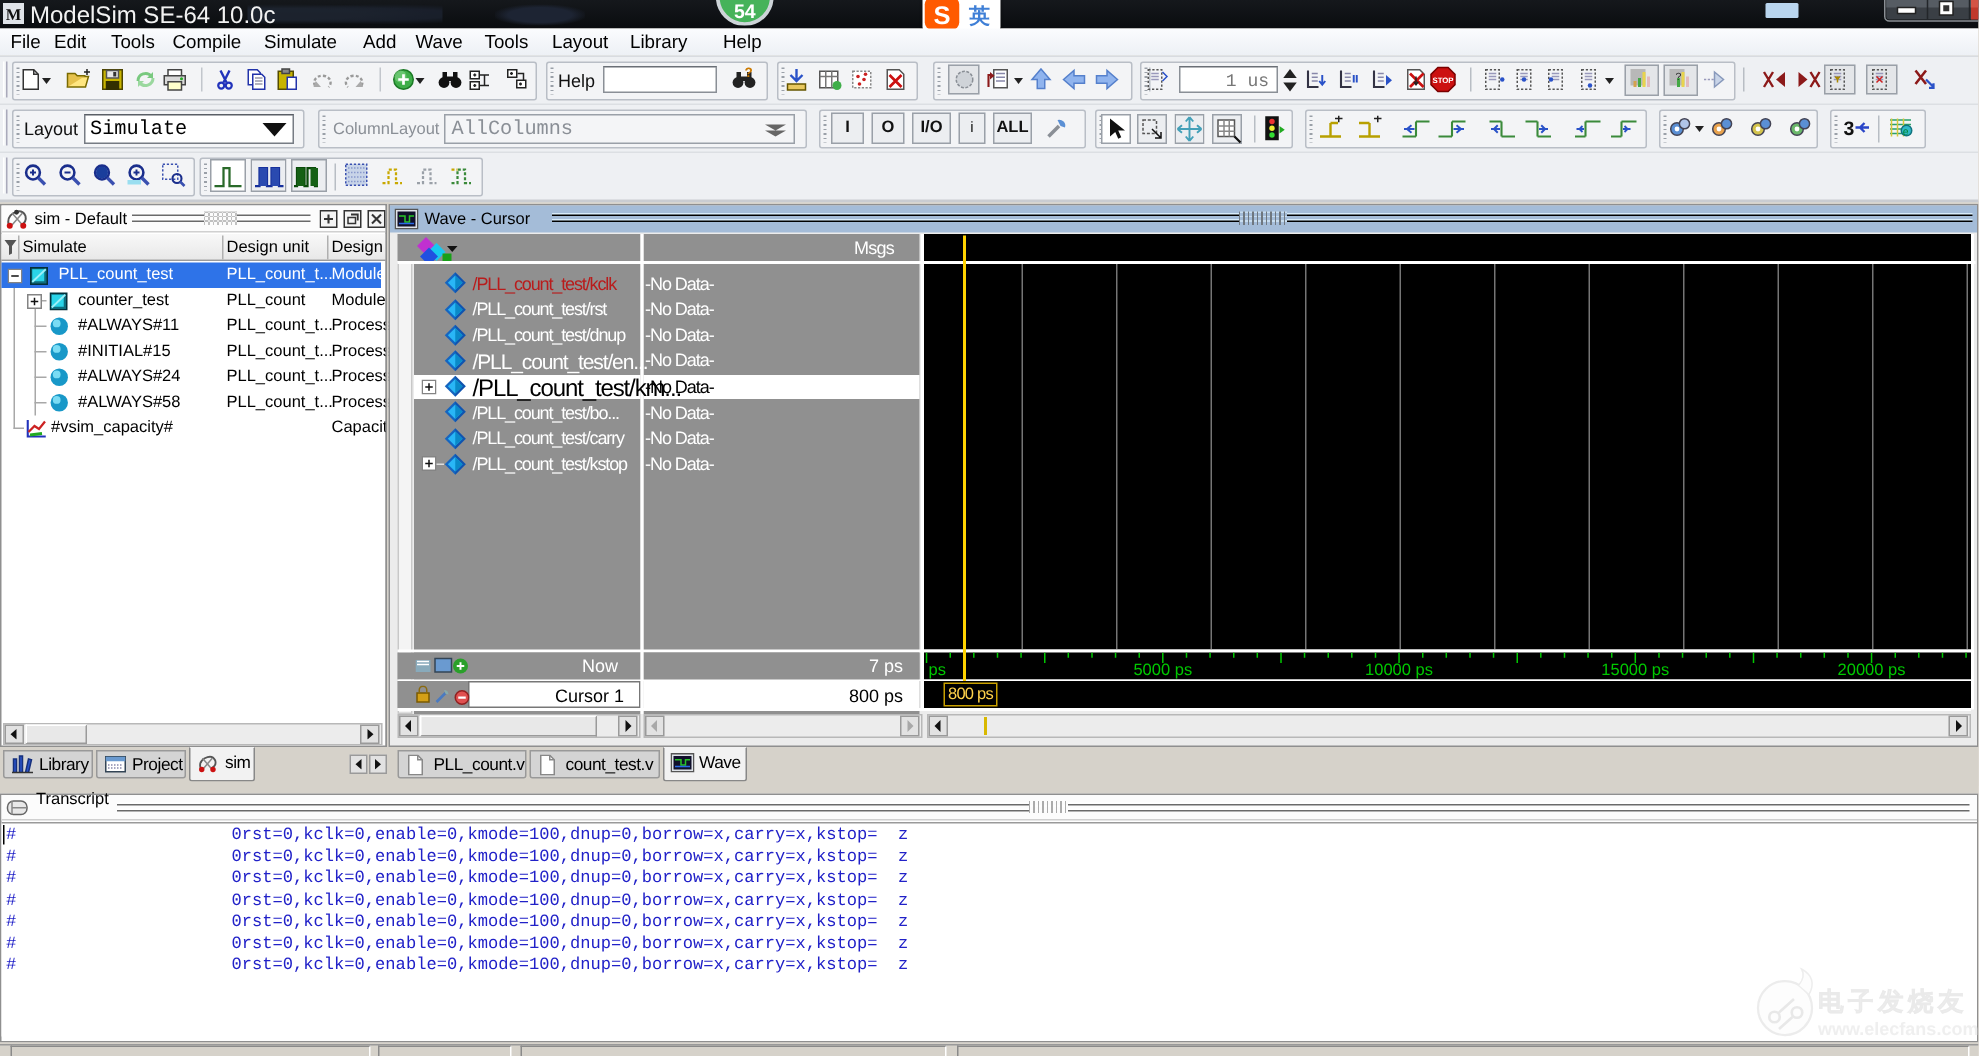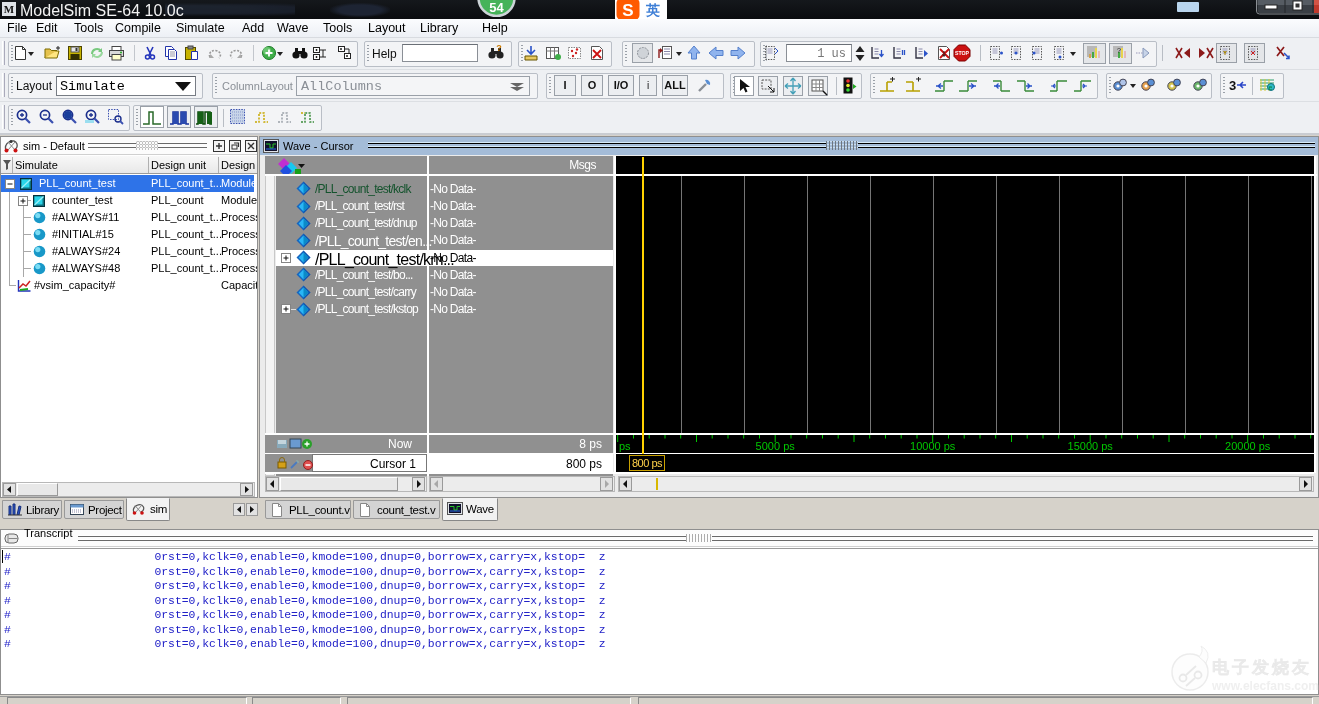--- a/index.html
+++ b/index.html
@@ -593,21 +593,21 @@
     <circle cx="6.5" cy="6.5" r="5.8" fill="#1898c8"></circle>
     <circle cx="4.8" cy="4.6" r="2.6" fill="#7adcf4"></circle>
   </svg>
 <div style="position:absolute;left:52px;top:245px;font-size:11px;color:#000;white-space:pre">#ALWAYS#24</div>
 <div style="position:absolute;left:151px;top:245px;font-size:11px;color:#000;white-space:pre">PLL_count_t...</div>
 <div style="position:absolute;left:221px;top:245px;font-size:11px;color:#000;white-space:pre">Process</div>
 <svg style="position:absolute;left:33px;top:262px" width="13" height="13" viewBox="0 0 13 13">
     <circle cx="6.5" cy="6.5" r="5.8" fill="#1898c8"></circle>
     <circle cx="4.8" cy="4.6" r="2.6" fill="#7adcf4"></circle>
   </svg>
-<div style="position:absolute;left:52px;top:262px;font-size:11px;color:#000;white-space:pre">#ALWAYS#48</div>
+<div style="position:absolute;left:52px;top:262px;font-size:11px;color:#000;white-space:pre">#ALWAYS#58</div>
 <div style="position:absolute;left:151px;top:262px;font-size:11px;color:#000;white-space:pre">PLL_count_t...</div>
 <div style="position:absolute;left:221px;top:262px;font-size:11px;color:#000;white-space:pre">Process</div>
 <svg style="position:absolute;left:17px;top:279px" width="14" height="14" viewBox="0 0 14 14">
     <path d="M1.5 1 v11 h12" stroke="#2233bb" fill="none" stroke-width="1.4"></path>
     <path d="M2 9 l4-4 3 2 4-5" stroke="#c22" fill="none" stroke-width="1.5"></path>
     <path d="M3 11 l8-1" stroke="#2a2" stroke-width="2"></path>
   </svg>
 <div style="position:absolute;left:34px;top:279px;font-size:11px;color:#000;white-space:pre">#vsim_capacity#</div>
 <div style="position:absolute;left:221px;top:279px;font-size:11px;color:#000;white-space:pre">Capacit</div>
 <div style="position:absolute;left:257px;top:136px;width:1px;height:362px;background:#8f8f8f"></div>
@@ -653,21 +653,21 @@
 <div style="position:absolute;left:265px;top:173.5px;width:1052px;height:2px;background:#fff"></div>
 <div style="position:absolute;left:276px;top:175.5px;width:151px;height:300px;background:#909090"></div>
 <div style="position:absolute;left:429px;top:175.5px;width:184px;height:300px;background:#909090"></div>
 <div style="position:absolute;left:427px;top:175.5px;width:2px;height:300px;background:#fff"></div>
 <svg style="position:absolute;left:296px;top:181.3px" width="15" height="15" viewBox="0 0 15 15">
     <path d="M7.5 0.5 l7 7 -7 7 -7-7z" fill="#1565c0"></path>
     <path d="M7.5 0.5 l7 7 -7 7z" fill="#0d47a1" opacity="0.55"></path>
     <path d="M7.5 2.6 l4.9 4.9 -4.9 4.9 -4.9-4.9z" fill="#29b6f6"></path>
     <path d="M7.5 2.6 l4.9 4.9 -4.9 4.9z" fill="#0a8ac8"></path>
   </svg>
-<div style="position:absolute;left:315px;top:181.8px;font-size:12px;letter-spacing:-0.75px;color:#14532d;white-space:pre">/PLL_count_test/kclk</div>
+<div style="position:absolute;left:315px;top:181.8px;font-size:12px;letter-spacing:-0.75px;color:#b91c1c;white-space:pre">/PLL_count_test/kclk</div>
 <div style="position:absolute;left:430px;top:181.8px;font-size:12px;letter-spacing:-0.7px;color:#fff;white-space:pre">-No Data-</div>
 <svg style="position:absolute;left:296px;top:198.5px" width="15" height="15" viewBox="0 0 15 15">
     <path d="M7.5 0.5 l7 7 -7 7 -7-7z" fill="#1565c0"></path>
     <path d="M7.5 0.5 l7 7 -7 7z" fill="#0d47a1" opacity="0.55"></path>
     <path d="M7.5 2.6 l4.9 4.9 -4.9 4.9 -4.9-4.9z" fill="#29b6f6"></path>
     <path d="M7.5 2.6 l4.9 4.9 -4.9 4.9z" fill="#0a8ac8"></path>
   </svg>
 <div style="position:absolute;left:315px;top:199.0px;font-size:12px;letter-spacing:-0.75px;color:#fff;white-space:pre">/PLL_count_test/rst</div>
 <div style="position:absolute;left:430px;top:199.0px;font-size:12px;letter-spacing:-0.7px;color:#fff;white-space:pre">-No Data-</div>
 <svg style="position:absolute;left:296px;top:215.70000000000002px" width="15" height="15" viewBox="0 0 15 15">
@@ -749,21 +749,21 @@
 <div style="position:absolute;left:429px;top:435px;width:184px;height:17.5px;background:#909090"></div>
 <div style="position:absolute;left:427px;top:435px;width:2px;height:17.5px;background:#fff"></div>
 <svg style="position:absolute;left:277px;top:438px" width="36" height="12" viewBox="0 0 36 12">
     <rect x="0" y="2" width="10" height="8" fill="#8ab"></rect>
     <path d="M1 3 h8 M1 5 h8" stroke="#fff"></path>
     <rect x="13" y="1" width="11" height="9" fill="#6a9ad0" stroke="#345"></rect>
     <circle cx="30" cy="6" r="5" fill="#2aa02a"></circle>
     <path d="M30 3.5 v5 M27.5 6 h5" stroke="#fff" stroke-width="1.3"></path>
   </svg>
 <div style="position:absolute;left:340px;top:437px;width:72px;height:13px;font-size:12px;color:#fff;text-align:right">Now</div>
-<div style="position:absolute;left:520px;top:437px;width:82px;height:13px;font-size:12px;color:#fff;text-align:right">8 ps</div>
+<div style="position:absolute;left:520px;top:437px;width:82px;height:13px;font-size:12px;color:#fff;text-align:right">7 ps</div>
 <div style="position:absolute;left:616px;top:435px;width:698px;height:17.5px;background:#000"></div>
 <svg style="position:absolute;left:616px;top:435px" width="698" height="18" viewBox="0 0 698 18">
 <line x1="1.7" y1="0" x2="1.7" y2="7" stroke="#00c800"></line>
 <line x1="17.5" y1="0" x2="17.5" y2="3.5" stroke="#00c800"></line>
 <line x1="33.2" y1="0" x2="33.2" y2="3.5" stroke="#00c800"></line>
 <line x1="49.0" y1="0" x2="49.0" y2="3.5" stroke="#00c800"></line>
 <line x1="64.7" y1="0" x2="64.7" y2="3.5" stroke="#00c800"></line>
 <line x1="80.5" y1="0" x2="80.5" y2="7" stroke="#00c800"></line>
 <line x1="96.2" y1="0" x2="96.2" y2="3.5" stroke="#00c800"></line>
 <line x1="112.0" y1="0" x2="112.0" y2="3.5" stroke="#00c800"></line>

